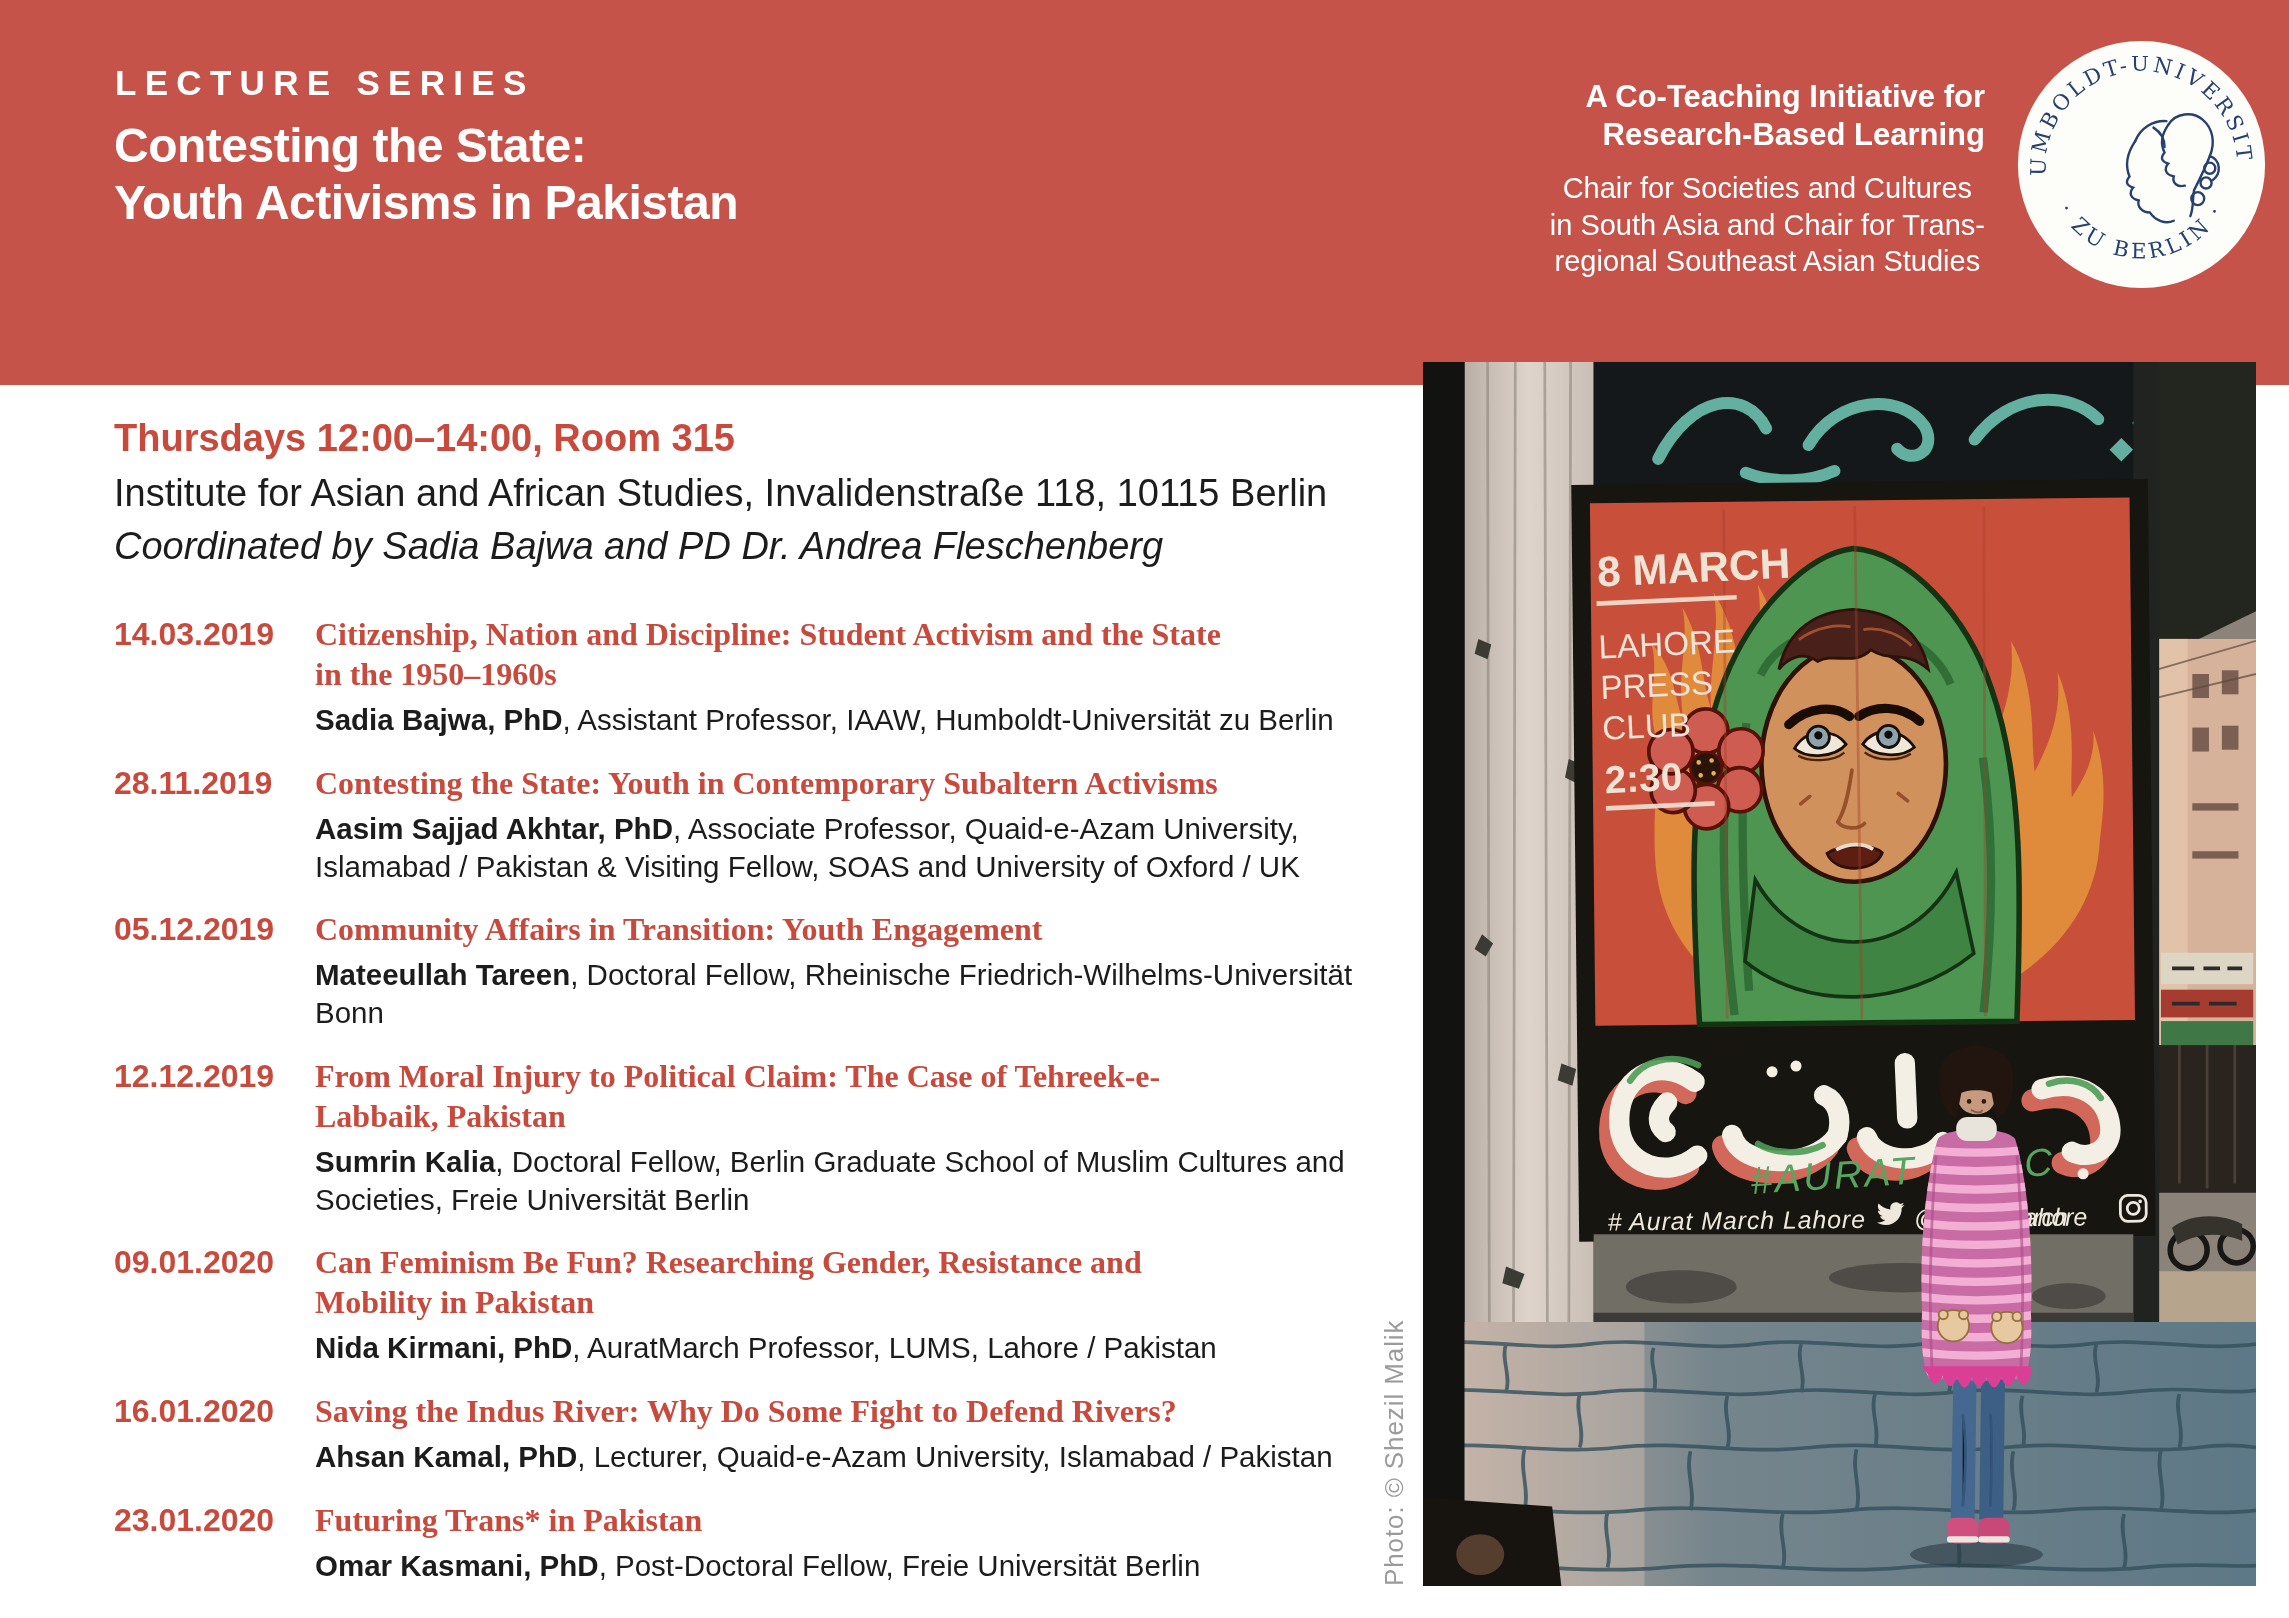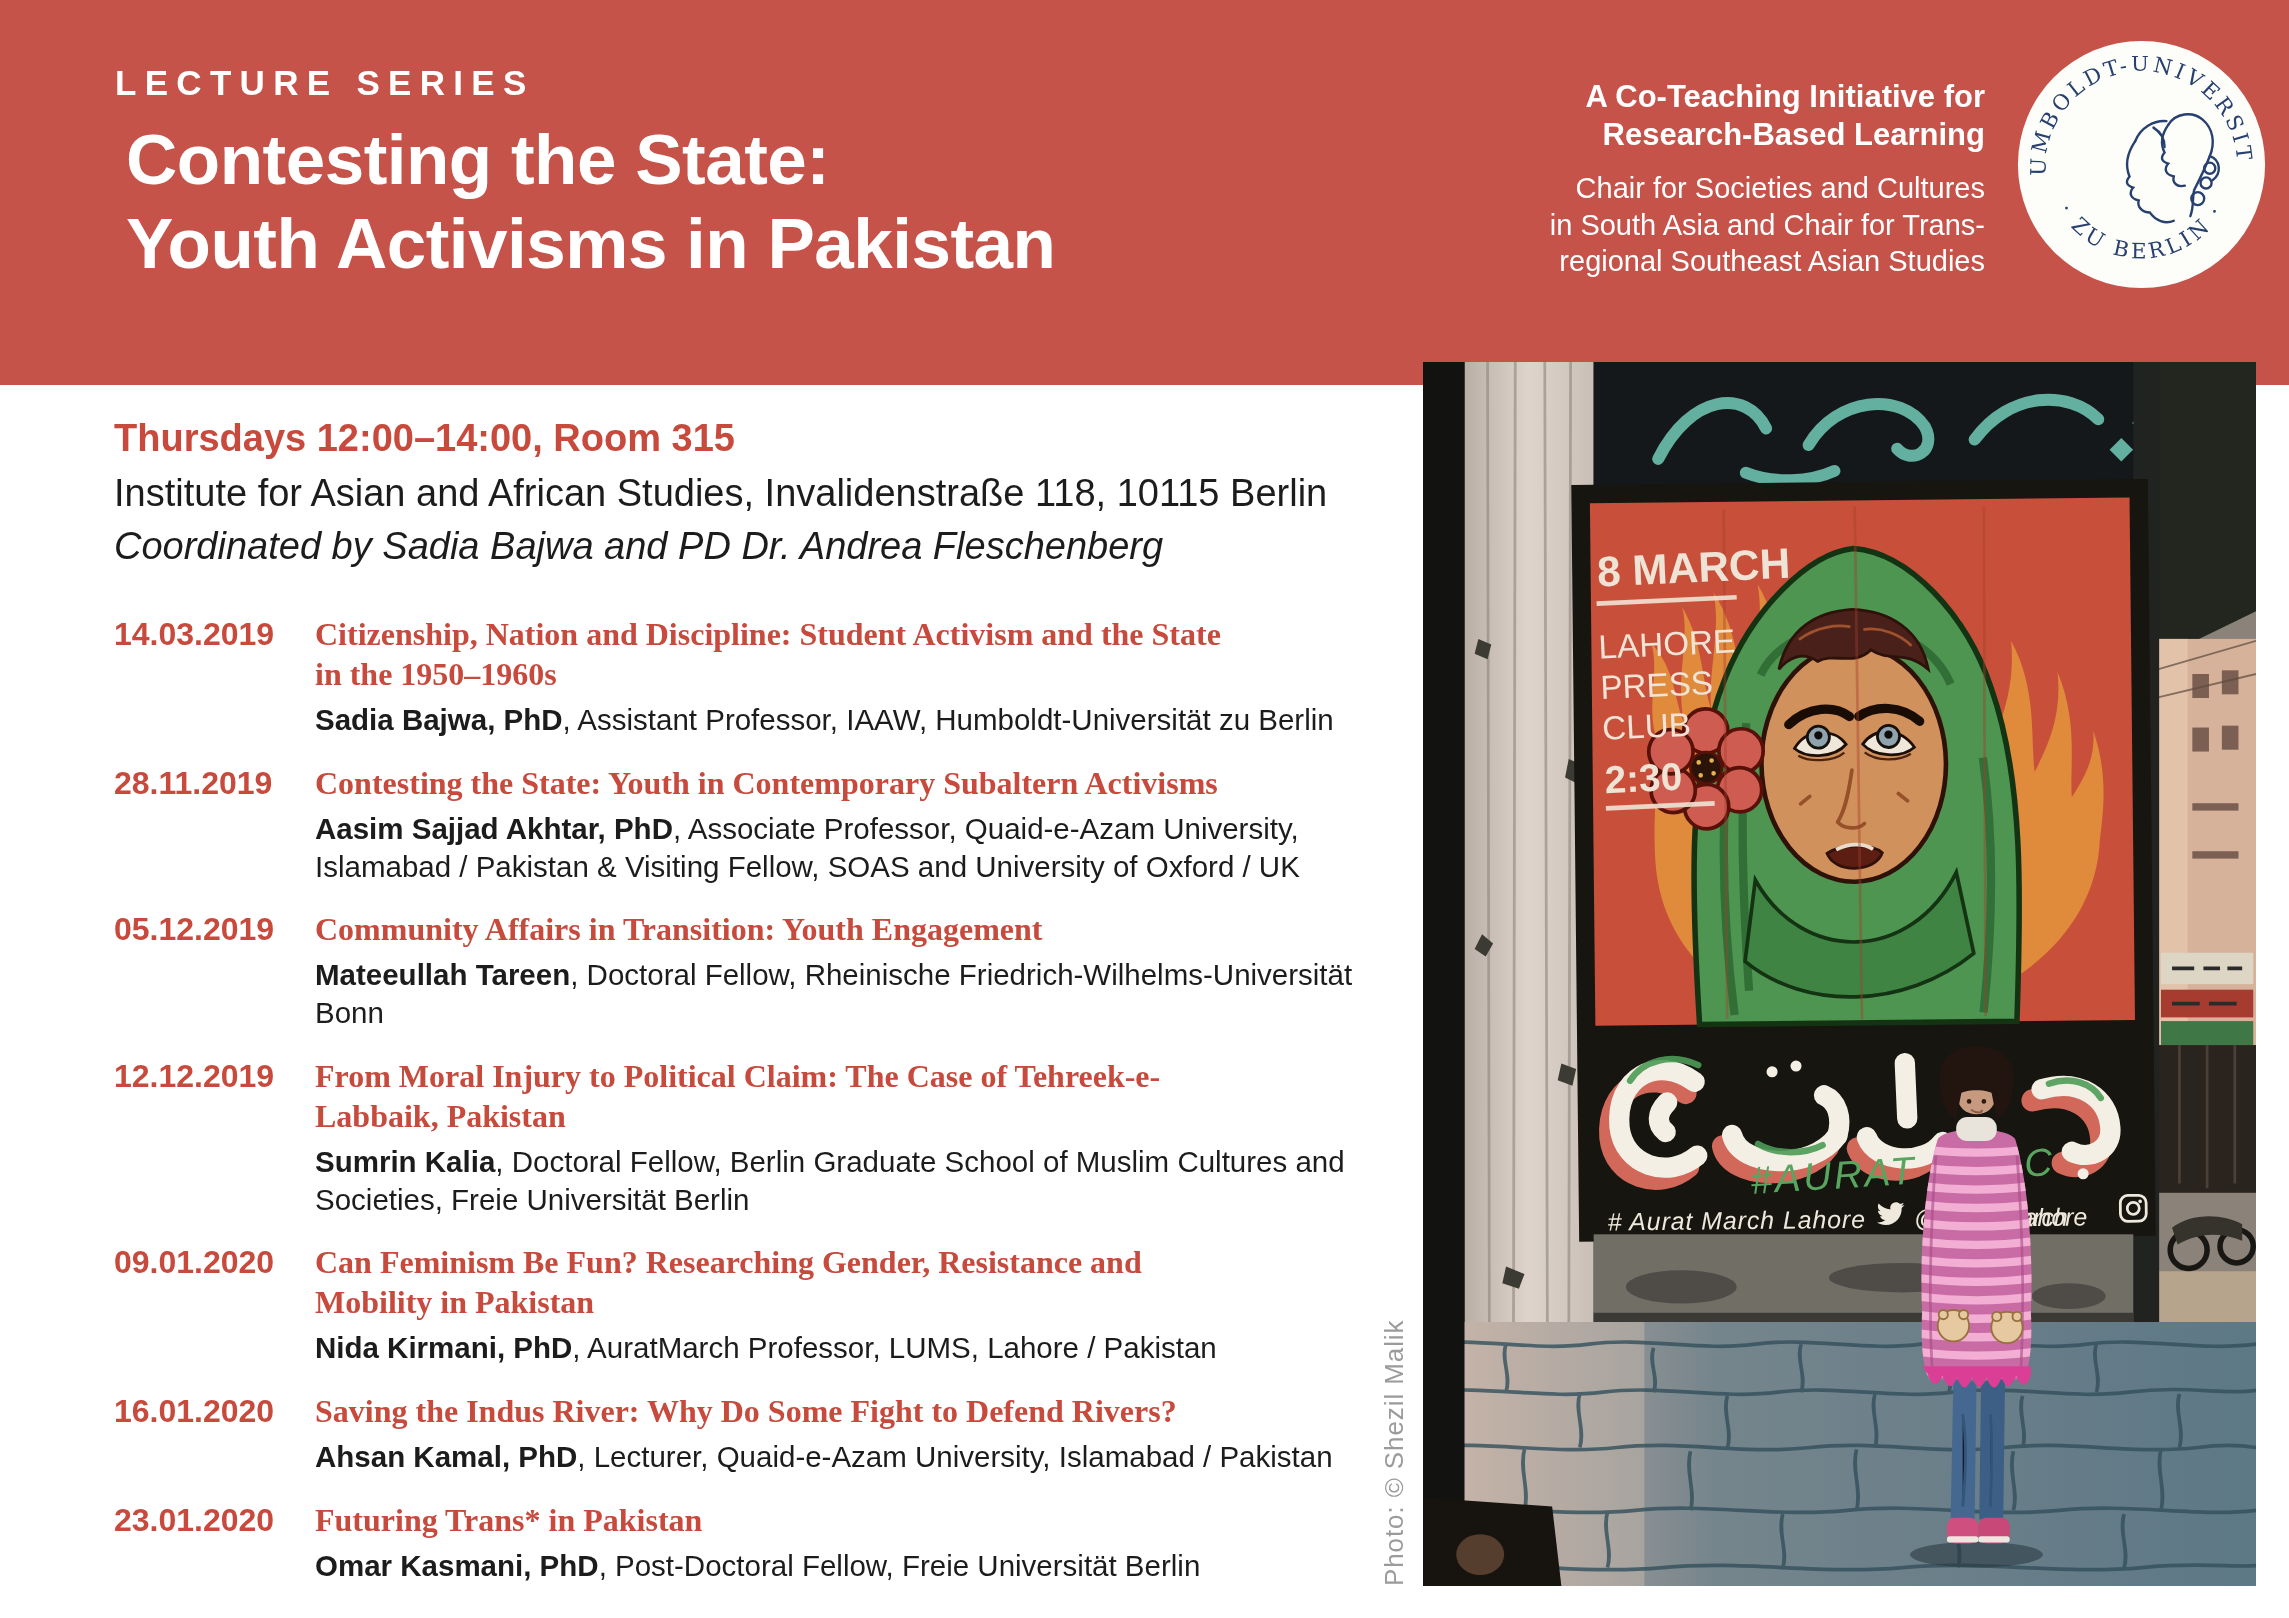--- a/index.html
+++ b/index.html
@@ -11,24 +11,24 @@
   }
   :root{
     --header-bg:#c5534a;
     --accent:#c74a3d;
     --logo-blue:#27406f;
     --credit:#9b9b9b;
   }
   
   .header{position:absolute;left:0;top:0;width:2290px;height:385px;background:var(--header-bg);}
   .eyebrow{position:absolute;left:115px;top:63px;color:#fff;font-size:35px;font-weight:700;letter-spacing:8.3px;}
-  .title{position:absolute;left:114px;top:118px;color:#fff;font-size:71px;font-weight:700;line-height:1.18;white-space:pre-line;letter-spacing:-0.5px;margin-left:12px;}
+  .title{position:absolute;left:114px;top:118px;color:#fff;font-size:48px;font-weight:700;line-height:1.18;white-space:pre-line;letter-spacing:-0.5px;}
   .header-right{position:absolute;right:305px;top:78px;text-align:right;color:#fff;}
   .initiative{font-size:31px;font-weight:700;line-height:1.24;white-space:pre-line;}
-  .chairs{font-size:29px;line-height:1.27;margin-top:14.8px;white-space:pre-line;font-weight:400;}
+  .chairs{font-size:29px;line-height:1.27;margin-top:14.8px;white-space:pre-line;font-weight:400;text-align:center;}
   .logo{position:absolute;right:24px;top:40px;width:249px;height:249px;}
   
   .intro{position:absolute;left:114px;top:417px;}
   .schedule{font-size:38px;font-weight:700;color:var(--accent);}
   .venue{font-size:38px;margin-top:12px;}
   .coord{font-size:38px;font-style:italic;margin-top:10px;}
   
   .entries{position:absolute;left:114px;top:615px;width:1292px;}
   .entry{display:flex;margin-bottom:25px;}
   .edate{flex:none;width:201px;font-size:32px;font-weight:700;color:var(--accent);line-height:1.24;}

